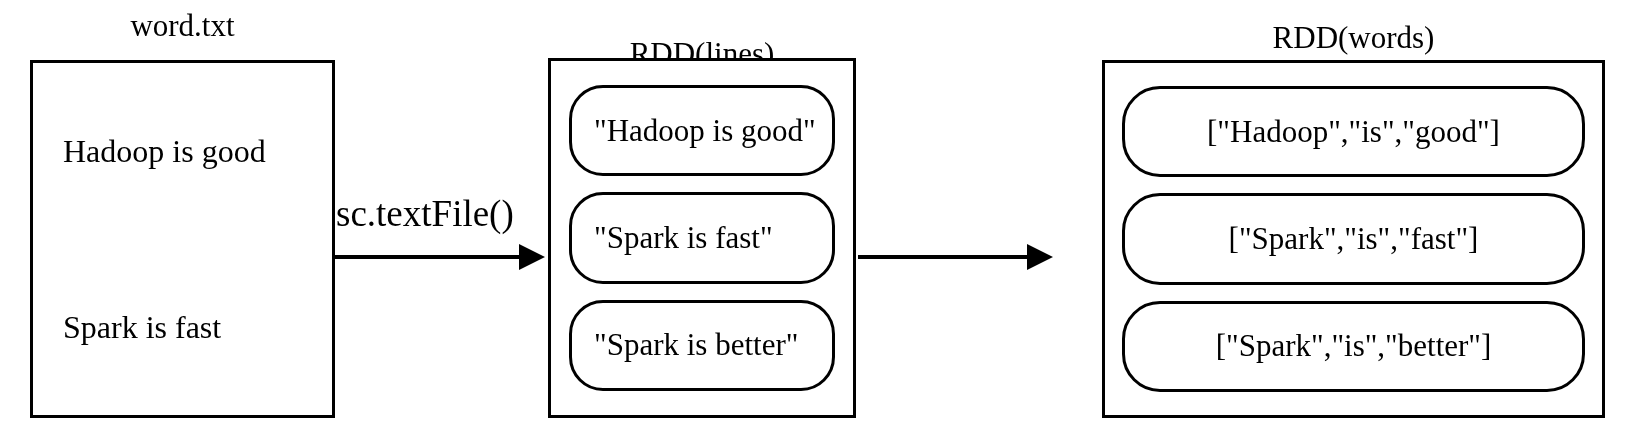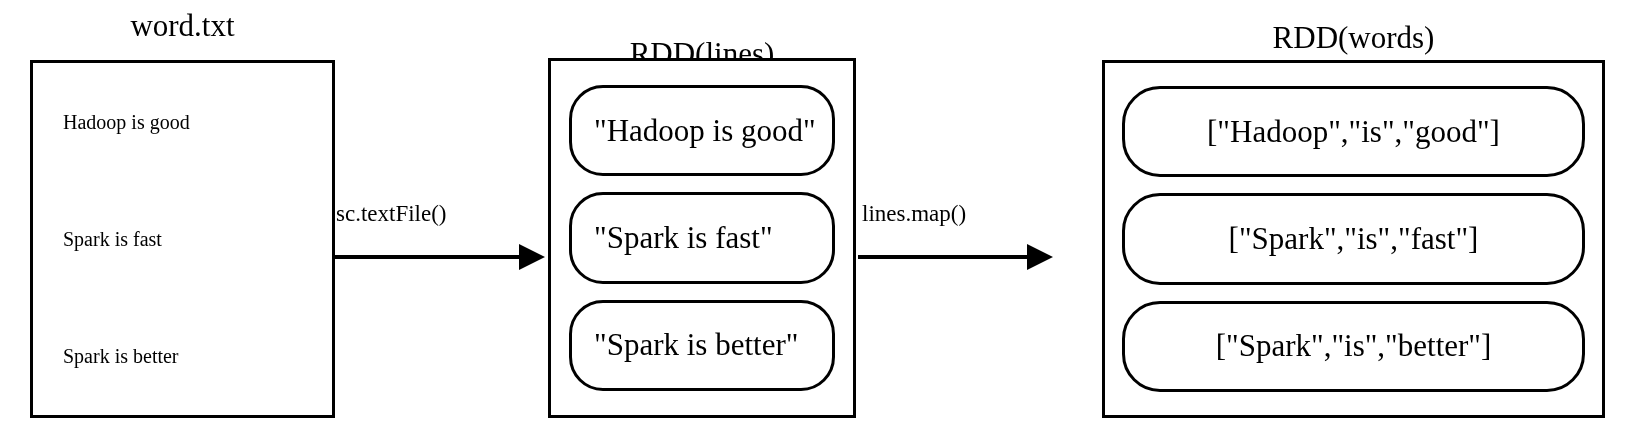--- a/index.html
+++ b/index.html
@@ -47,21 +47,21 @@
     width: 100%;
     height: 100%;
     box-sizing: border-box;
     padding: 0 0 0 30px;
     display: flex;
     flex-direction: column;
     justify-content: space-around;
     align-items: flex-start;
   }
   .file-line {
-    font-size: 20px;
+    font-size: 32px;
     line-height: 36px;
     white-space: nowrap;
     color: #000000;
   }
 
   
   .pill-stack {
     position: absolute;
     left: 0;
     top: 0;
@@ -116,56 +116,54 @@
   .arrow-head {
     position: absolute;
     width: 0;
     height: 0;
     border-top: 13px solid transparent;
     border-bottom: 13px solid transparent;
     border-left: 26px solid #000000;
   }
   .arrow-label {
     position: absolute;
-    font-size: 23px;
+    font-size: 37px;
     line-height: 31px;
     white-space: nowrap;
     color: #000000;
   }
 </style>
 </head>
 <body>
 
 <div id="canvas">
 
   <div class="stage-title" style="left:30px; top:10px; width:305px;">word.txt</div>
 
   <div class="outer-box" id="box-file" style="left:30px; top:60px; width:305px; height:358px;">
     <div class="file-lines">
       <div class="file-line">Hadoop is good</div>
       <div class="file-line">Spark is fast</div>
-      <div class="file-line">Spark is better</div>
     </div>
   </div>
 
   <div class="arrow-label" style="left:336px; top:198px;">sc.textFile()</div>
   <div class="arrow" style="left:335px; top:255px; width:184px;"></div>
   <div class="arrow-head" style="left:519px; top:244px;"></div>
 
   <div class="stage-title" style="left:548px; top:10px; width:308px;margin-top:28px;">RDD(lines)</div>
 
   <div class="outer-box" id="box-lines" style="left:548px; top:58px; width:308px; height:360px;">
     <div class="pill-stack">
       <div class="pill">"Hadoop is good"</div>
       <div class="pill">"Spark is fast"</div>
       <div class="pill">"Spark is better"</div>
     </div>
   </div>
 
-  <div class="arrow-label" style="left:862px; top:198px;">lines.map()</div>
   <div class="arrow" style="left:858px; top:255px; width:169px;"></div>
   <div class="arrow-head" style="left:1027px; top:244px;"></div>
 
   <div class="stage-title" style="left:1102px; top:10px; width:503px;margin-top:12px;">RDD(words)</div>
 
   <div class="outer-box" id="box-words" style="left:1102px; top:60px; width:503px; height:358px;">
     <div class="pill-stack">
       <div class="pill">["Hadoop","is","good"]</div>
       <div class="pill">["Spark","is","fast"]</div>
       <div class="pill">["Spark","is","better"]</div>

